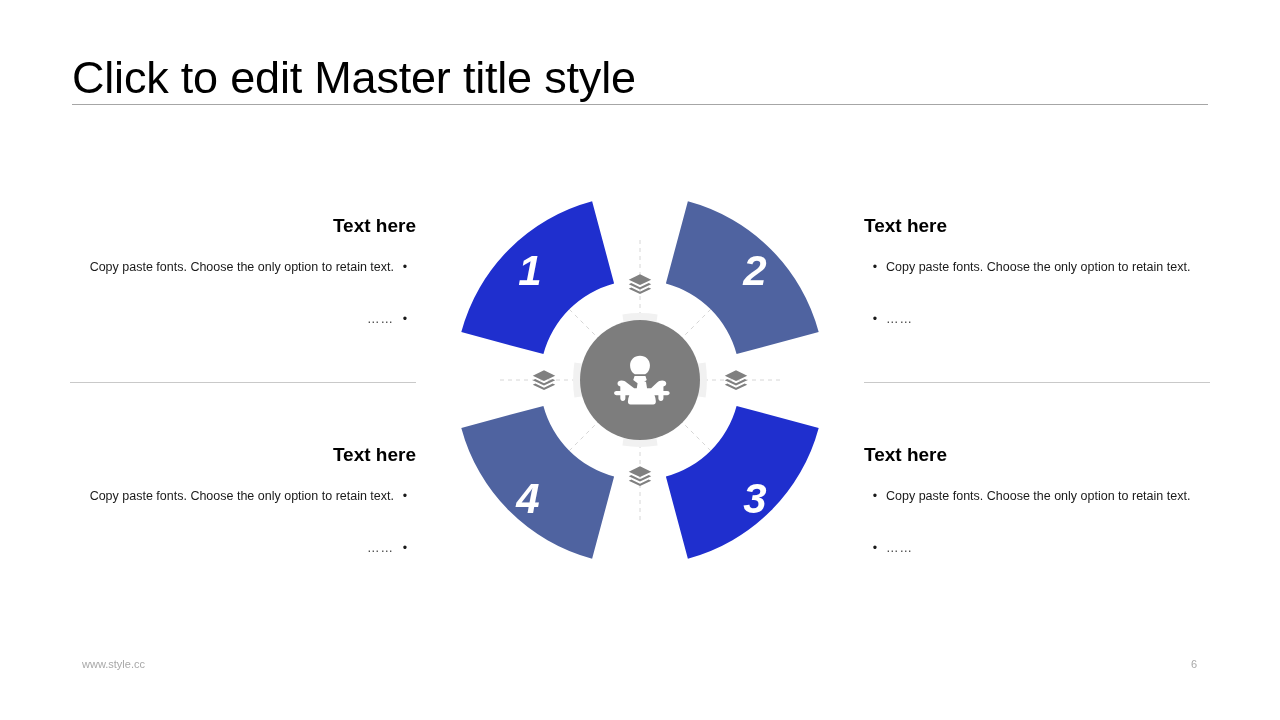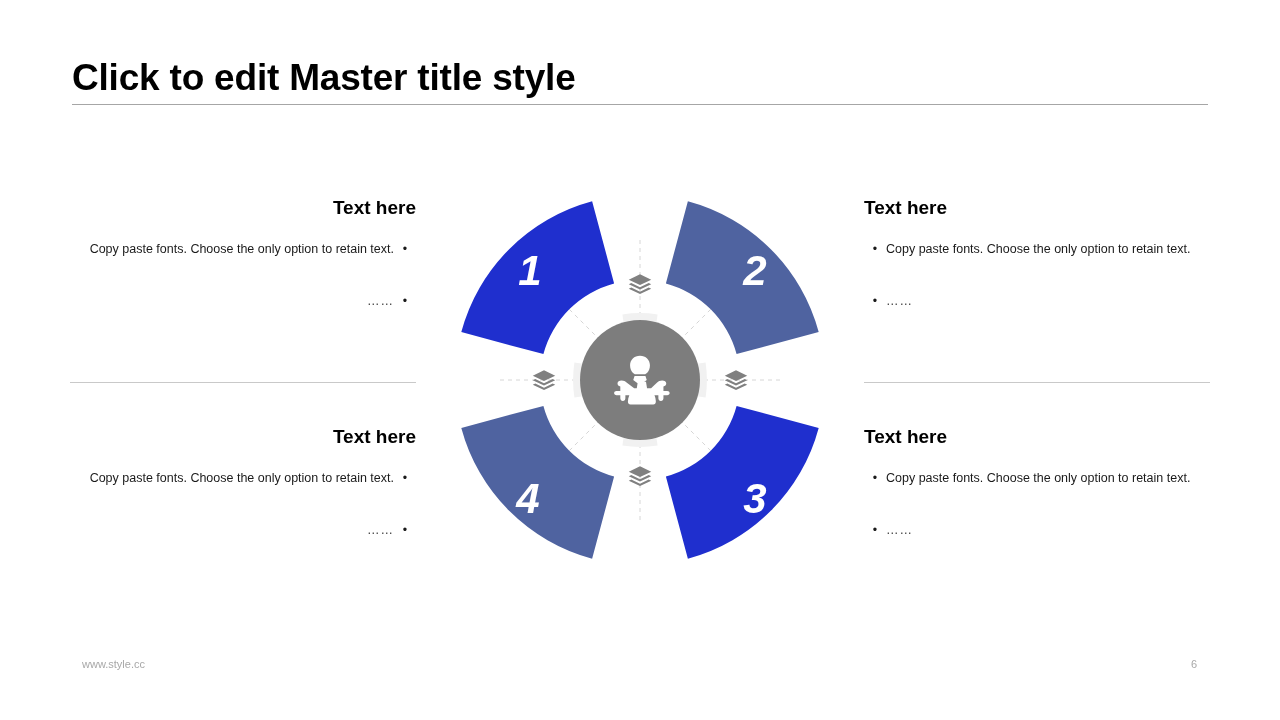--- a/index.html
+++ b/index.html
@@ -16,40 +16,41 @@
   }
 
   
   #title-block {
     position: absolute;
     left: 72px;
     top: 56px;
     width: 1136px;
   }
   #page-title {
-    font-size: 37px;
-    font-weight: bold;
+    font-size: 45px;
+    font-weight: normal;
     color: #000000;
     line-height: 44px;
     letter-spacing: -0.2px;
     white-space: nowrap;
   }
   #title-rule {
     position: absolute;
     left: 72px;
     top: 104px;
     width: 1136px;
     height: 1px;
     background: #a6a6a6;
   }
 
   
   .text-block {
     position: absolute;
     width: 346px;
+    margin-top: 18px;
   }
   .tb-left  { left: 70px;  text-align: right; }
   .tb-right { left: 864px; text-align: left;  }
 
   .tb-tl { top: 195px; }
   .tb-bl { top: 424px; }
   .tb-tr { top: 195px; }
   .tb-br { top: 424px; }
 
   .block-heading {

